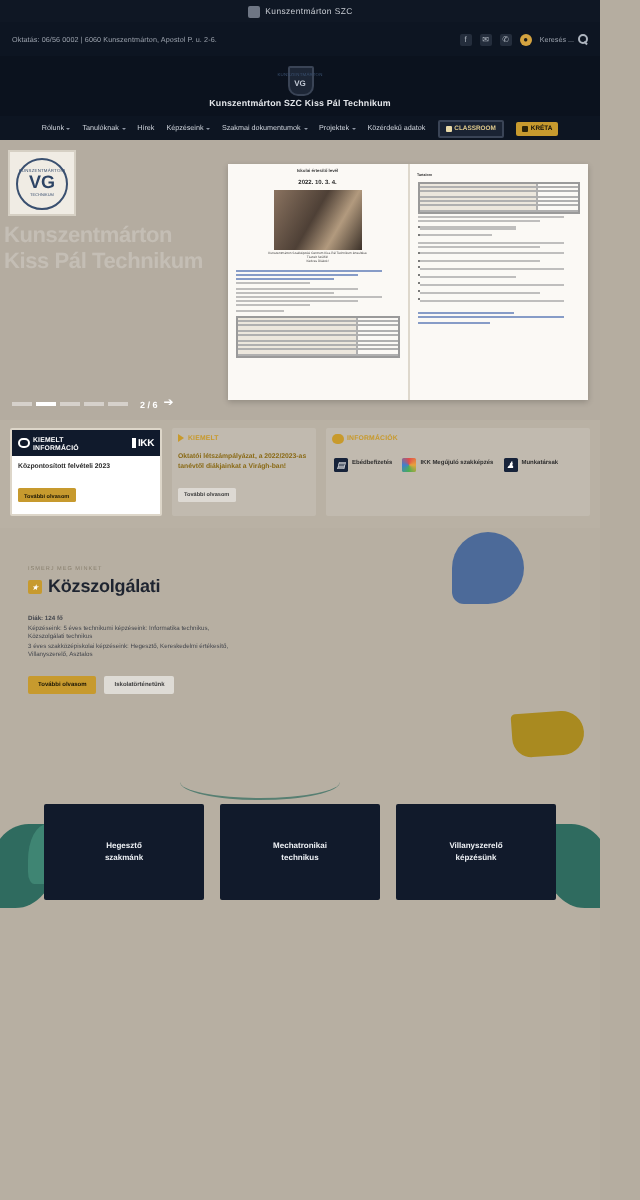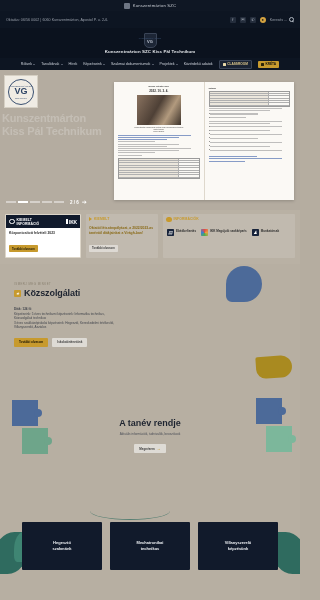--- a/index.html
+++ b/index.html
@@ -552,32 +552,20 @@
         <div class="ib-line">3 éves szakközépiskolai képzéseink: Hegesztő, Kereskedelmi értékesítő,</div>
         <div class="ib-line">Villanyszerelő, Asztalos</div>
       </div>
       <div class="intro-btns">
         <span class="btn gold">További olvasom</span>
         <span class="btn light">Iskolatörténetünk</span>
       </div>
     </div>
   </div>
 
-  <div class="sec-tanev">
-    <i class="puzzle p1"></i>
-    <i class="puzzle p2"></i>
-    <i class="puzzle p3"></i>
-    <i class="puzzle p4"></i>
-    <div class="tanev-h">A tanév rendje</div>
-    <div class="tanev-sub">Aktuális információk, tudnivalók, beosztások</div>
-    <span class="tanev-btn">
-      <span>Megnézem</span>
-      <i class="ar">→</i>
-    </span>
-  </div>
 
   <div class="bottomwrap">
     <i class="swoosh"></i>
     <i class="leaf l1"></i>
     <i class="leaf l3"></i>
     <i class="leaf l2"></i>
     <div class="bcards">
       <div class="bcard">
         <span class="bcard-t">Hegesztő<br>szakmánk</span>
       </div>

